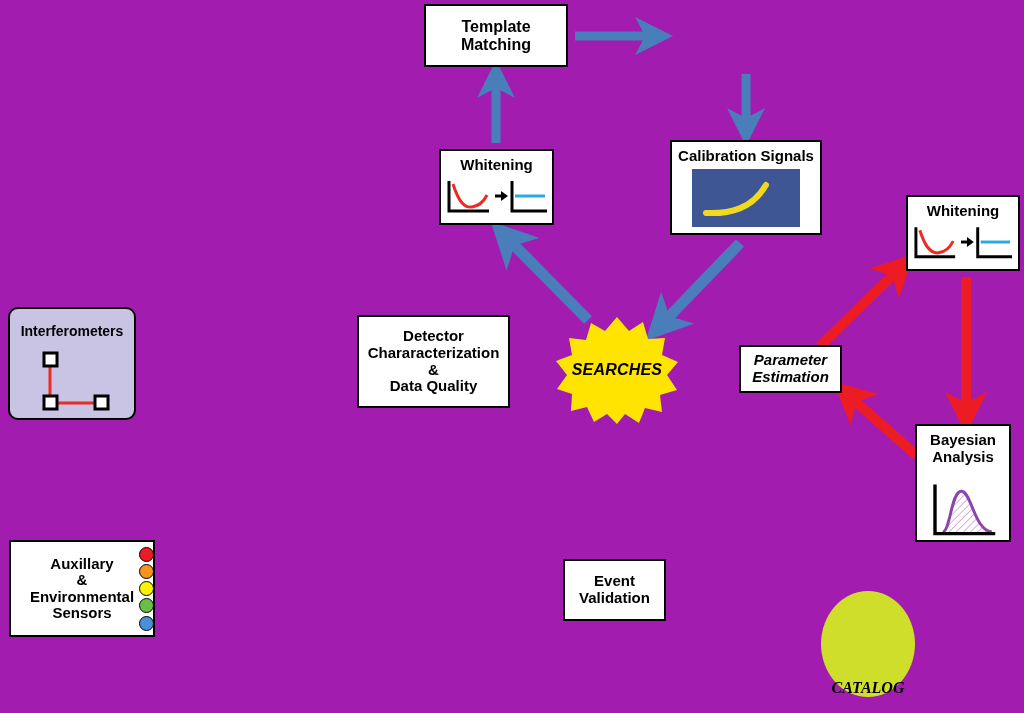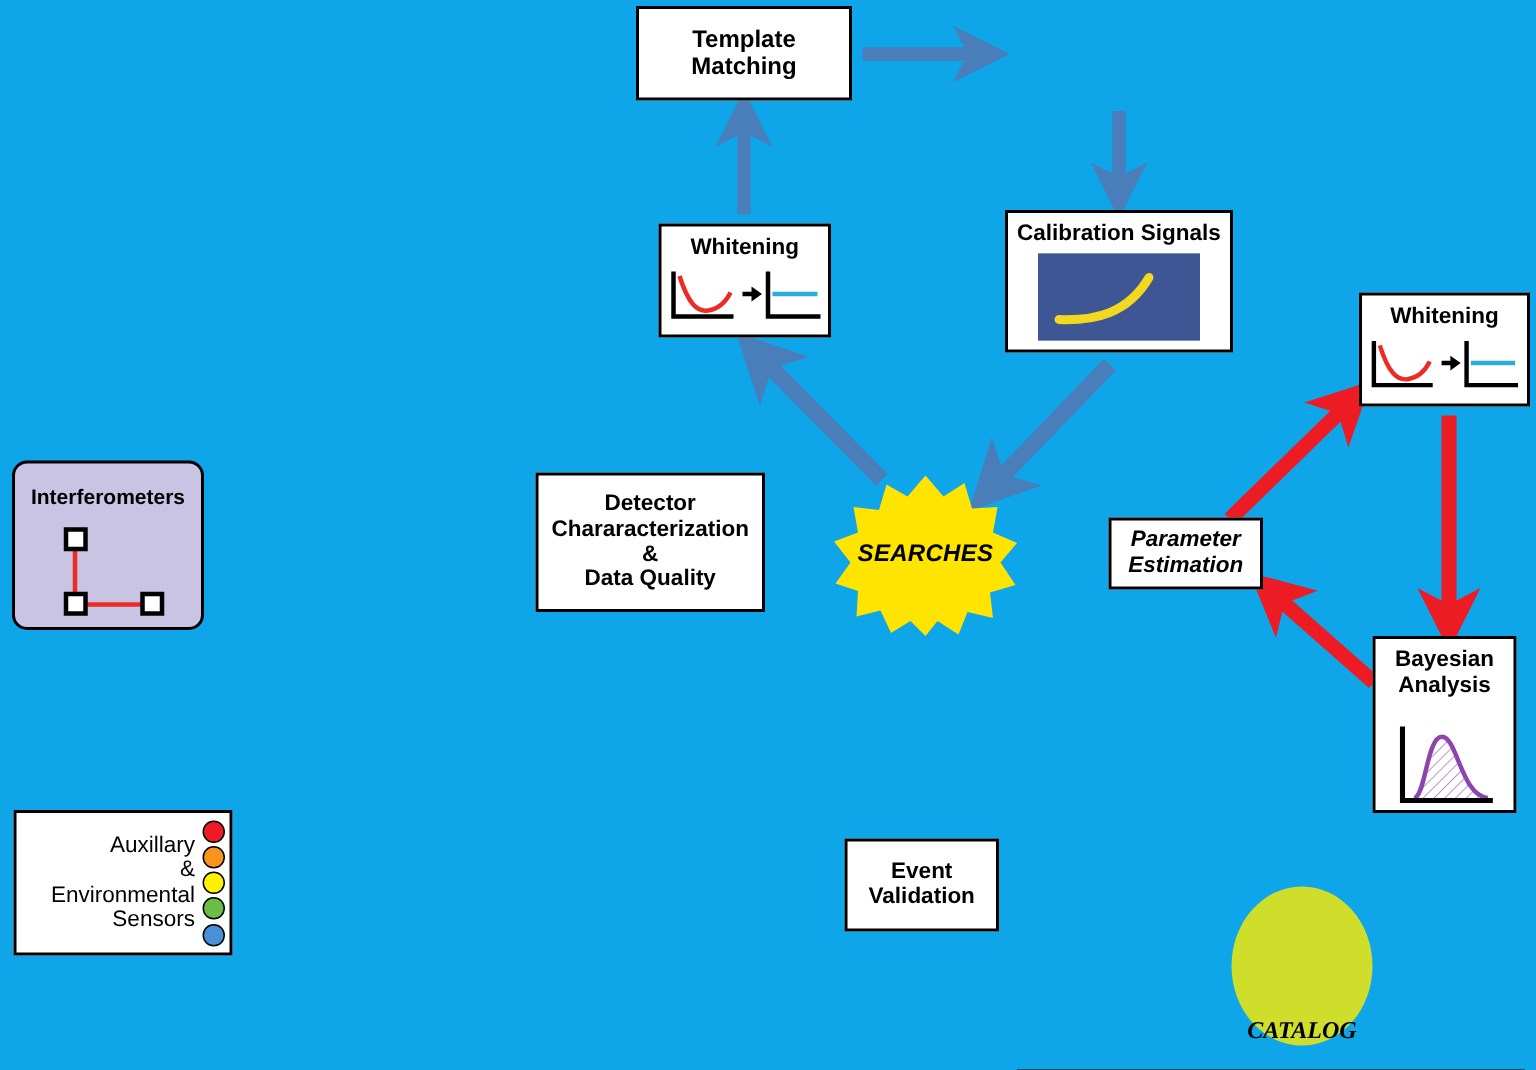--- a/index.html
+++ b/index.html
@@ -8,21 +8,21 @@
     padding: 0;
     background: #000000;
   }
   body {
     font-family: "Liberation Sans", sans-serif;
   }
   #canvas {
     position: relative;
     width: 1024px;
     height: 713px;
-    background: #0ea5e9;
+    background: #a21caf;
     overflow: hidden;
   }
   #arrow-layer {
     position: absolute;
     left: 0;
     top: 0;
     width: 1024px;
     height: 713px;
     pointer-events: none;
   }
@@ -127,24 +127,24 @@
     margin-left: 5px;
   }
   .sensor-dot {
     width: 15px;
     height: 15px;
     border-radius: 50%;
     border: 1px solid #000;
     box-sizing: border-box;
   }
   .aux-text {
-    font-weight: normal;
+    font-weight: bold;
     line-height: 1.1;
     white-space: pre-line;
-    text-align: right;
+    text-align: center;
     margin-left: 20px;
   }
 </style>
 </head>
 <body>
 
 <div id="canvas">
 
   <svg id="arrow-layer" viewBox="0 0 1024 713">
     <defs>

